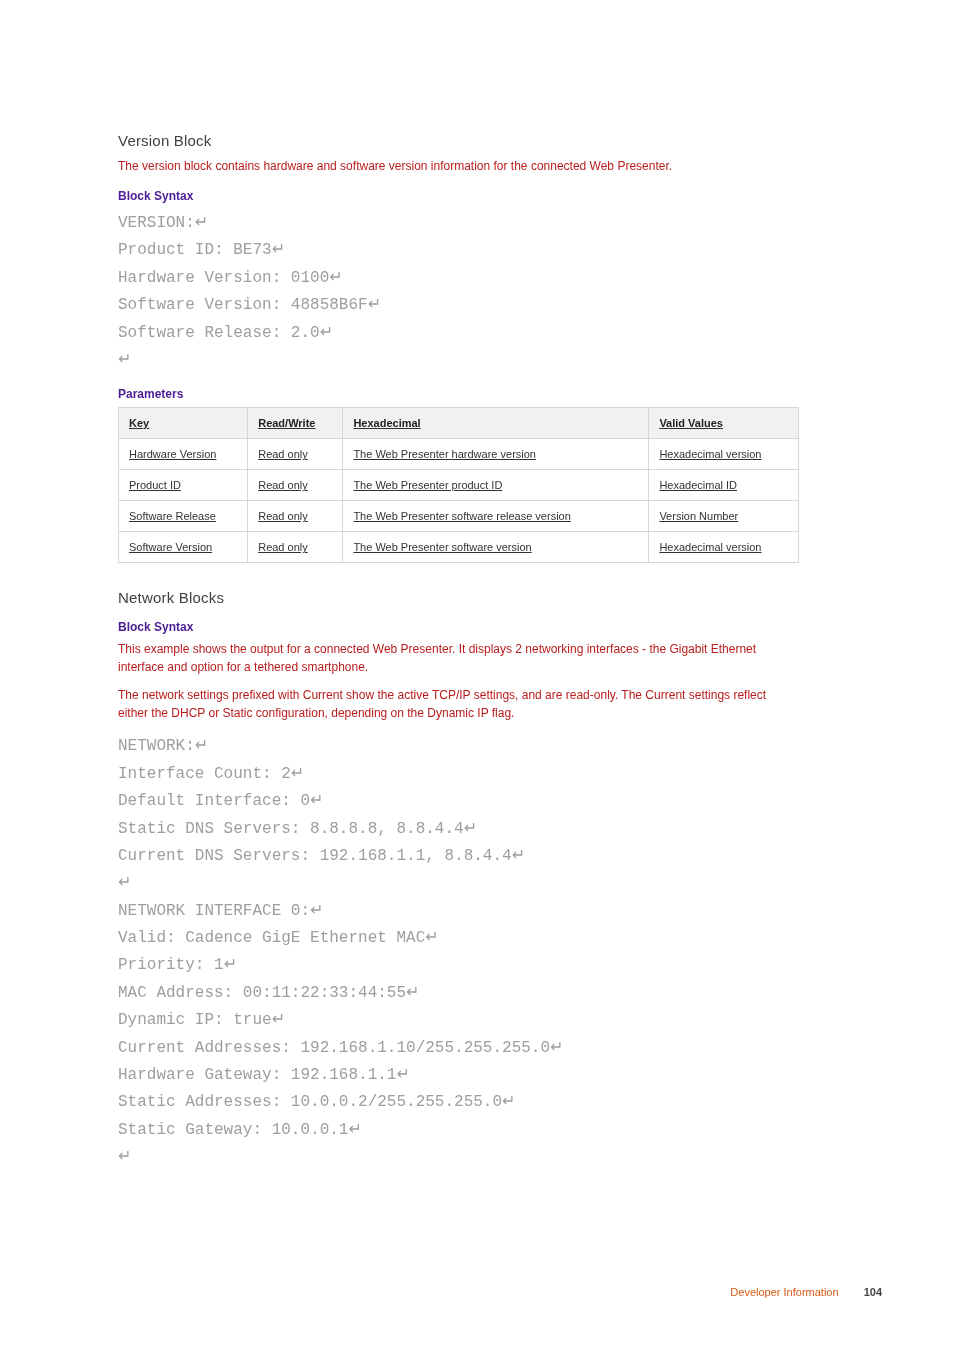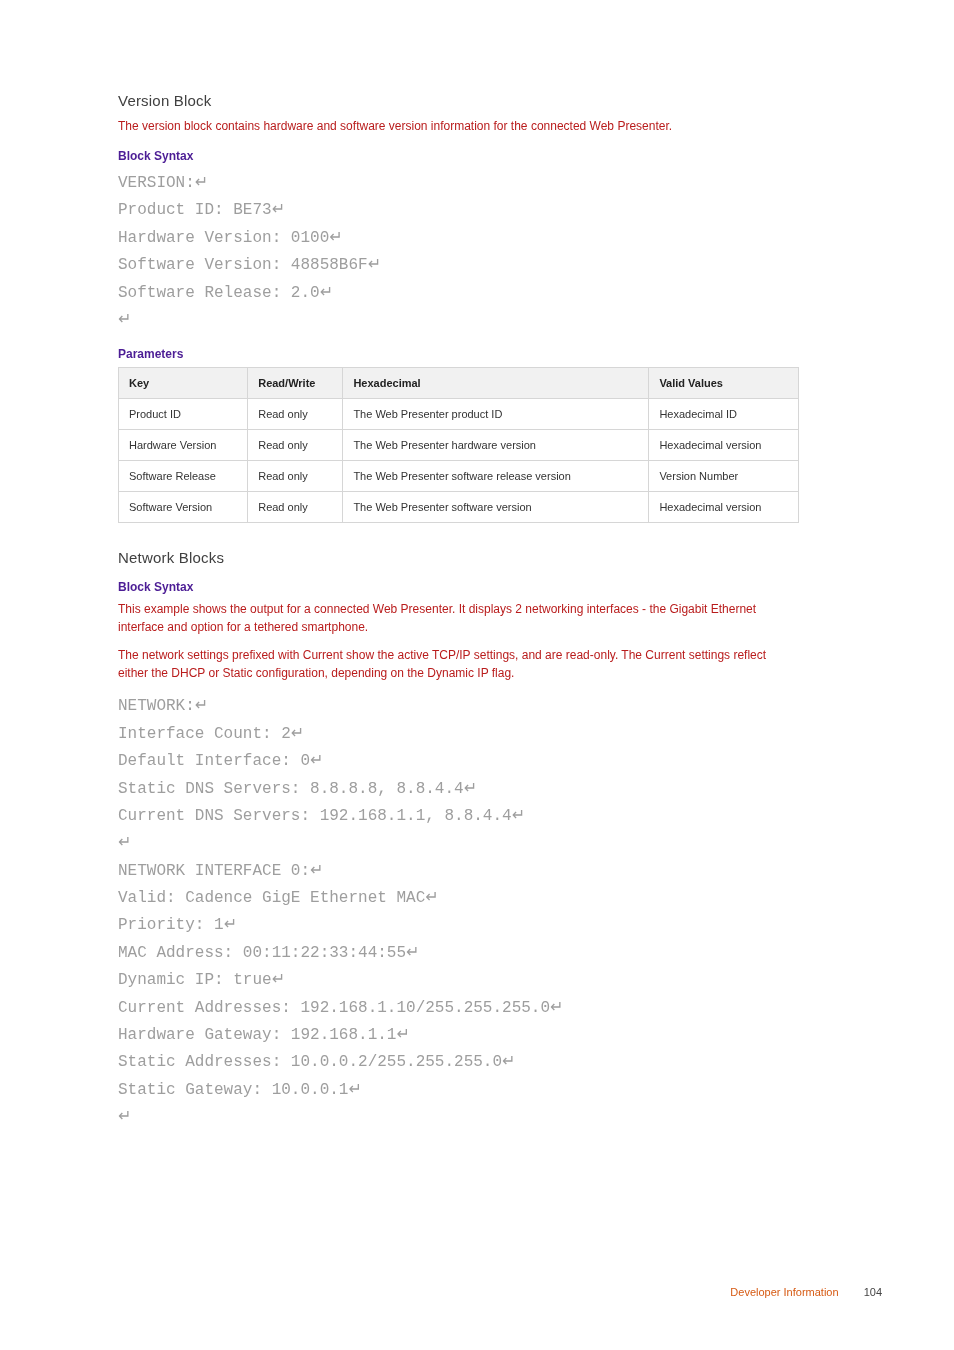--- a/index.html
+++ b/index.html
@@ -5,20 +5,21 @@
   * { box-sizing: border-box; margin: 0; padding: 0; }
   html, body { width: 954px; height: 1350px; background: #fff; }
   body {
     font-family: "Helvetica Neue", Helvetica, Arial, sans-serif;
     color: #313131;
     position: relative;
   }
   .page {
     padding: 92px 155px 60px 118px;
     width: 954px;
+    margin-top: 40px;
   }
   h2.section {
     font-size: 15px;
     font-weight: 500;
     color: #404040;
     margin-bottom: 8px;
     letter-spacing: 0.2px;
   }
   p.body {
     font-size: 12px;
@@ -45,20 +46,21 @@
     content: "↵";
     font-family: Arial, sans-serif;
     color: #9e9e9e;
   }
   table.params {
     border-collapse: collapse;
     width: 100%;
     margin-top: 4px;
     margin-bottom: 26px;
     font-size: 11px;
+    text-decoration: underline;
   }
   table.params th, table.params td {
     border: 1px solid #d6d6d6;
     padding: 9px 10px;
     text-align: left;
     vertical-align: middle;
   }
   table.params thead th {
     background: #f1f1f1;
     font-weight: 700;
@@ -74,21 +76,21 @@
   .col-desc  { width: 45%; }
   .col-vv    { width: 22%; }
   .footer {
     position: absolute;
     bottom: 52px;
     right: 72px;
     font-size: 11px;
     color: #555;
   }
   .footer .label { color: #d65a13; margin-right: 22px; }
-  .footer .page-num { font-weight: 400; color: #444; }
+  .footer .page-num { font-weight: 700; color: #444; }
 </style>
 </head>
 <body>
 
 <div class="page">
 
   <h2 class="section">Version Block</h2>
   <p class="body">The version block contains hardware and software version information for the connected Web Presenter.</p>
 
   <h3 class="sub">Block Syntax</h3>
@@ -110,30 +112,30 @@
     <thead>
       <tr>
         <th>Key</th>
         <th>Read/Write</th>
         <th>Hexadecimal</th>
         <th>Valid Values</th>
       </tr>
     </thead>
     <tbody>
       <tr>
+        <td>Hardware Version</td>
+        <td>Read only</td>
+        <td>The Web Presenter hardware version</td>
+        <td>Hexadecimal version</td>
+      </tr>
+      <tr>
         <td>Product ID</td>
         <td>Read only</td>
         <td>The Web Presenter product ID</td>
         <td>Hexadecimal ID</td>
-      </tr>
-      <tr>
-        <td>Hardware Version</td>
-        <td>Read only</td>
-        <td>The Web Presenter hardware version</td>
-        <td>Hexadecimal version</td>
       </tr>
       <tr>
         <td>Software Release</td>
         <td>Read only</td>
         <td>The Web Presenter software release version</td>
         <td>Version Number</td>
       </tr>
       <tr>
         <td>Software Version</td>
         <td>Read only</td>

